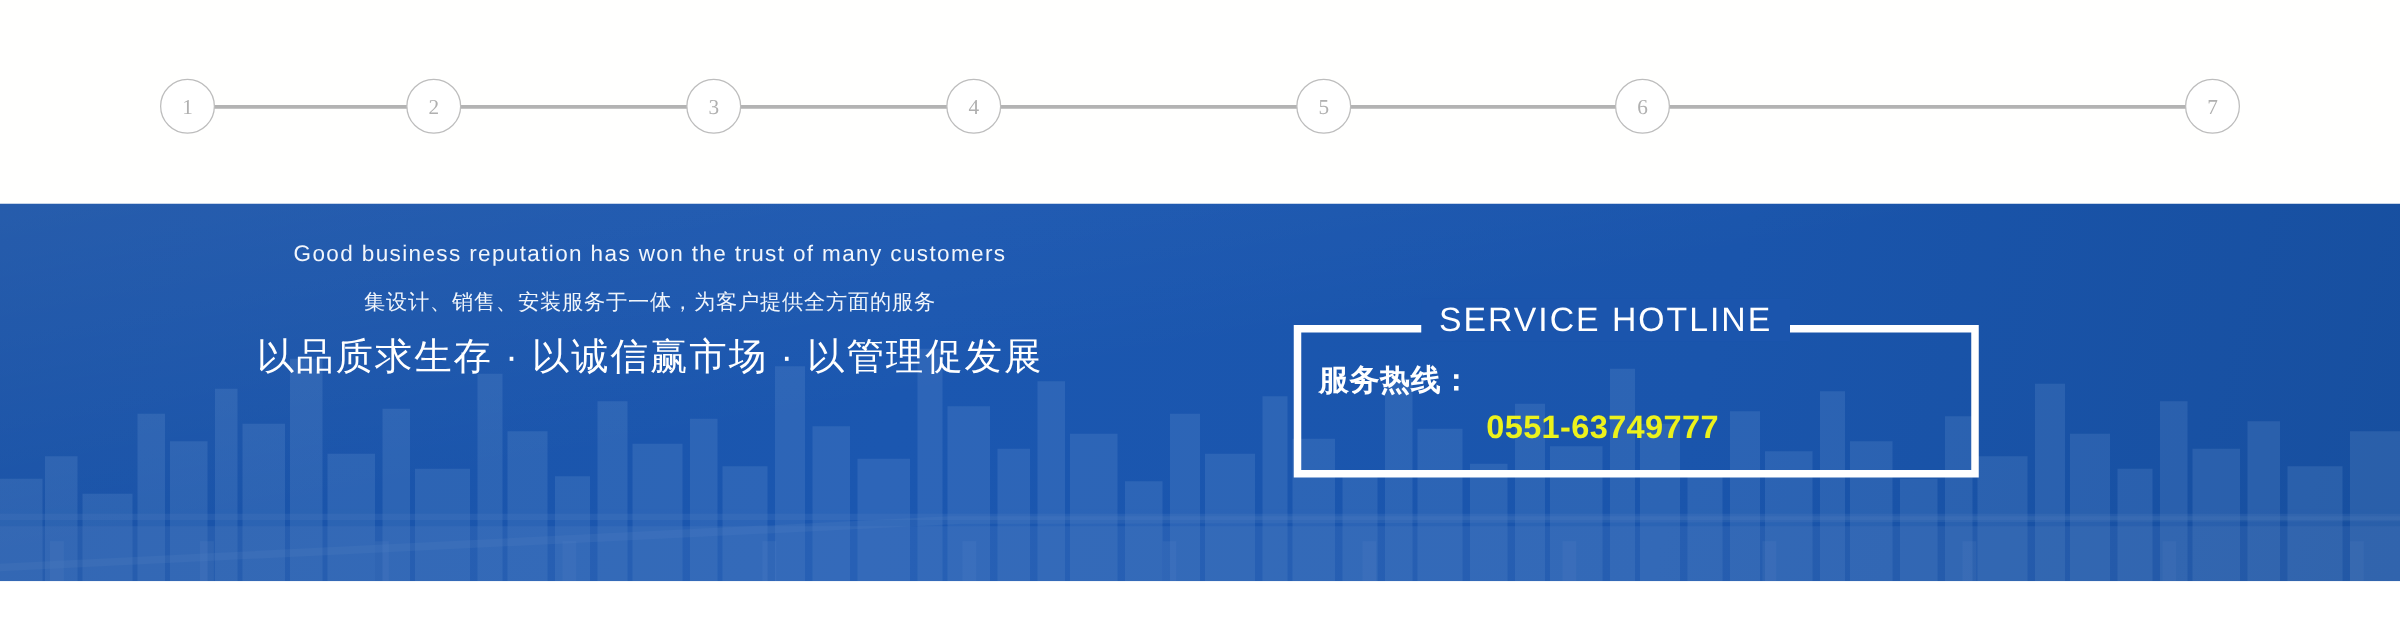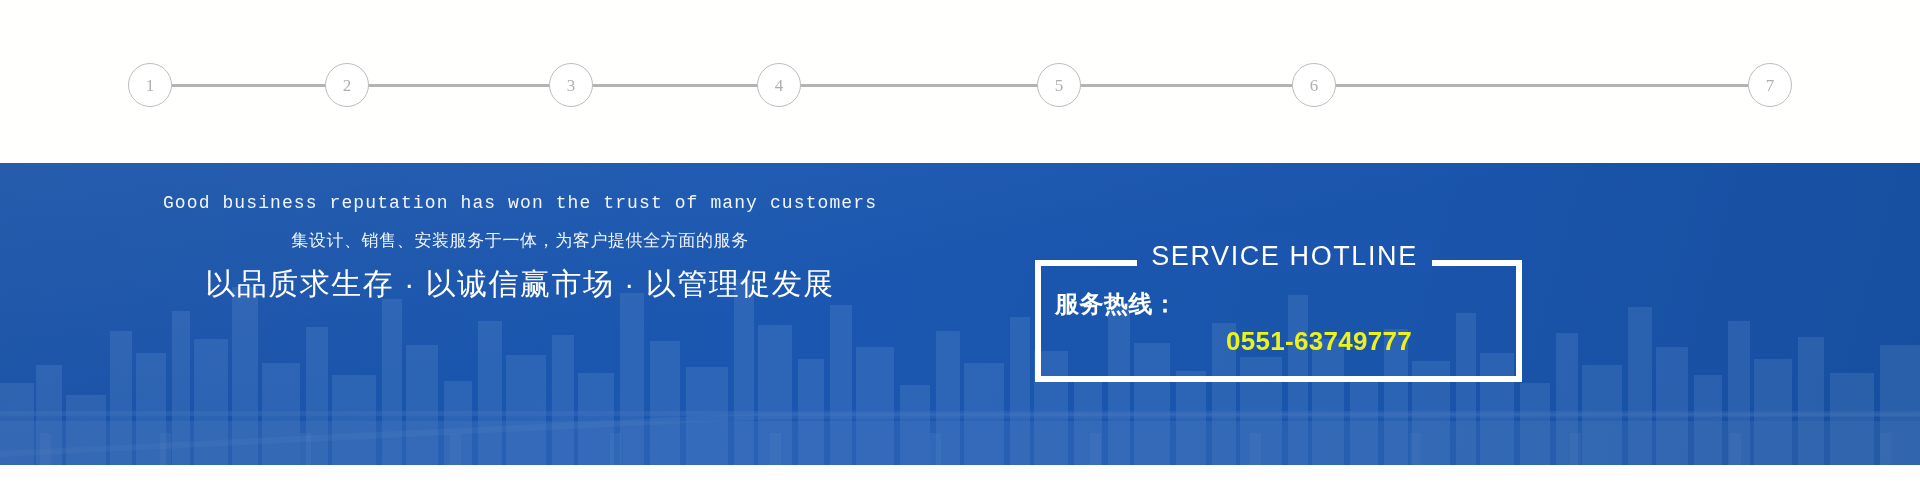--- a/index.html
+++ b/index.html
@@ -82,21 +82,21 @@
     left: 0;
     top: 30px;
     width: 1040px;
     text-align: center;
     color: #ffffff;
   }
   #slogan-en {
     font-size: 18px;
     letter-spacing: 1.1px;
     color: #f2f6fc;
-    font-family: Liberation Mono, monospace;
+    font-family: Liberation Sans, sans-serif;
     white-space: nowrap;
   }
   #slogan-main {
     margin-top: 12px;
     font-size: 30px;
     letter-spacing: 1.5px;
     color: #ffffff;
     white-space: nowrap;
   }
   #slogan-sub {
@@ -105,21 +105,21 @@
     letter-spacing: 0.6px;
     color: #f0f5fb;
     white-space: nowrap;
   }
 
   
   #hotline {
     position: absolute;
     left: 1035px;
     top: 97px;
-    width: 487px;
+    width: 548px;
     height: 122px;
     border: 6px solid #ffffff;
   }
   #hotline-title {
     position: absolute;
     left: 0;
     top: -27px;
     width: 487px;
     text-align: center;
     pointer-events: none;
@@ -140,21 +140,20 @@
     top: 22px;
     width: 487px;
     padding-left: 14px;
   }
   .hotline-row {
     display: flex;
     align-items: baseline;
     justify-content: flex-start;
     white-space: nowrap;
     height: 38px;
-    gap: 37px;
   }
   .hl-label {
     color: #ffffff;
     font-size: 24px;
     font-weight: bold;
     letter-spacing: 0.5px;
     width: 134px;
     text-align: left;
   }
   .hl-label.blank { visibility: hidden; }

